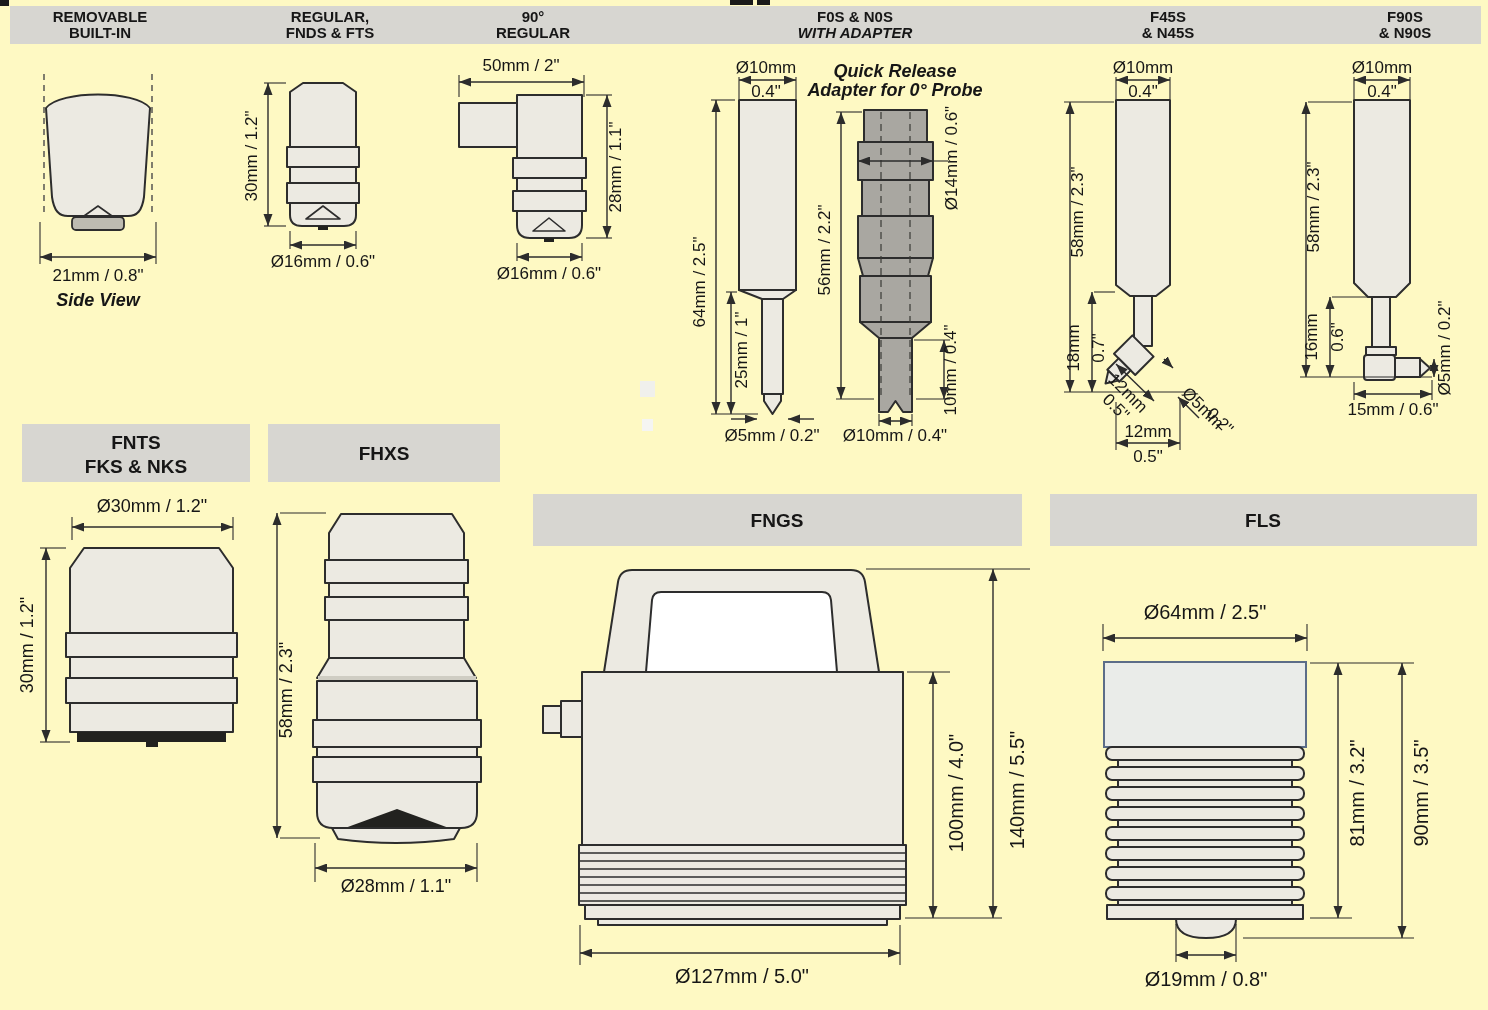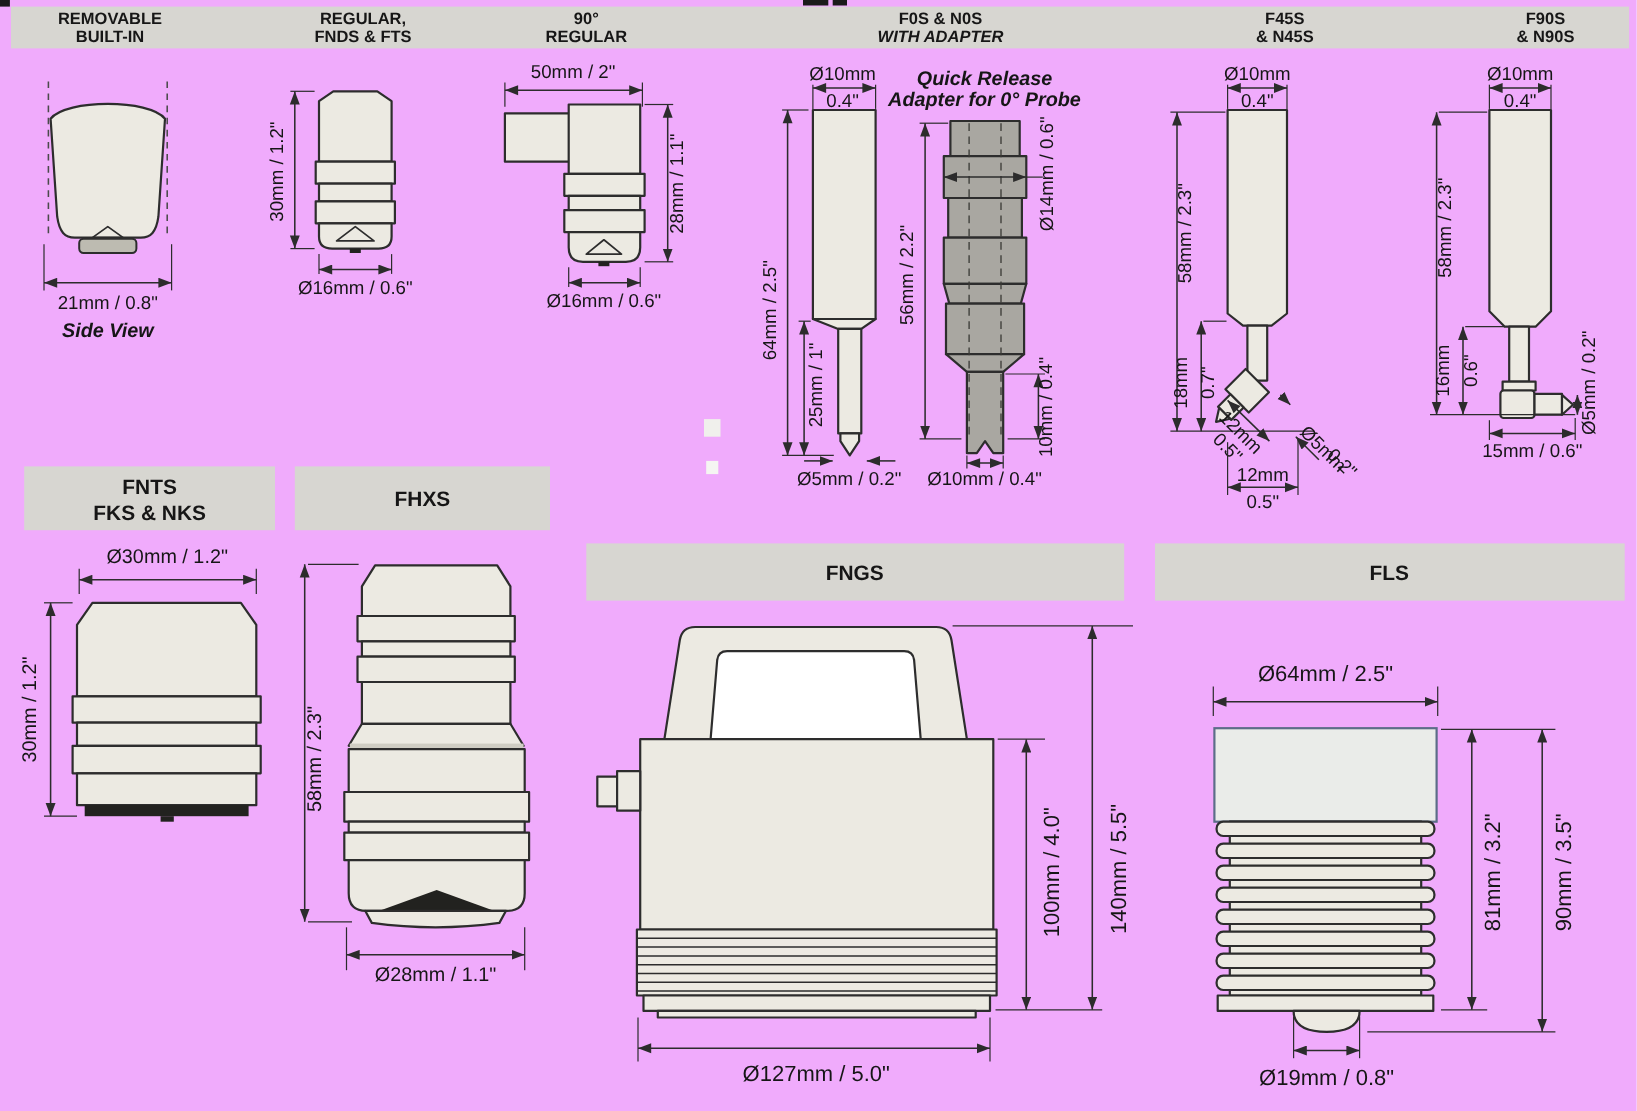--- a/index.html
+++ b/index.html
@@ -1,16 +1,16 @@
 <!DOCTYPE html>
 <html><head>
 <meta charset="utf-8">
 <style>
   html,body{margin:0;padding:0;background:#ffffff;}
-  .stage{position:relative;width:1488px;height:1010px;background:#f0abfc;overflow:hidden;}
+  .stage{position:relative;width:1488px;height:1010px;background:#fef9c3;overflow:hidden;}
   text{font-family:"Liberation Sans",sans-serif;fill:#161616;}
   .hd1{font-size:15px;font-weight:bold;}
   .hd2{font-size:19px;font-weight:bold;}
   .it{font-style:italic;}
   .dm{font-size:17px;}
   .dm2{font-size:18px;}
   .dm3{font-size:20px;}
   .mid{text-anchor:middle;}
   .bar{fill:#d7d6d1;}
   .shape{fill:#eceae2;stroke:#2d2d2d;stroke-width:2;stroke-linejoin:round;}

